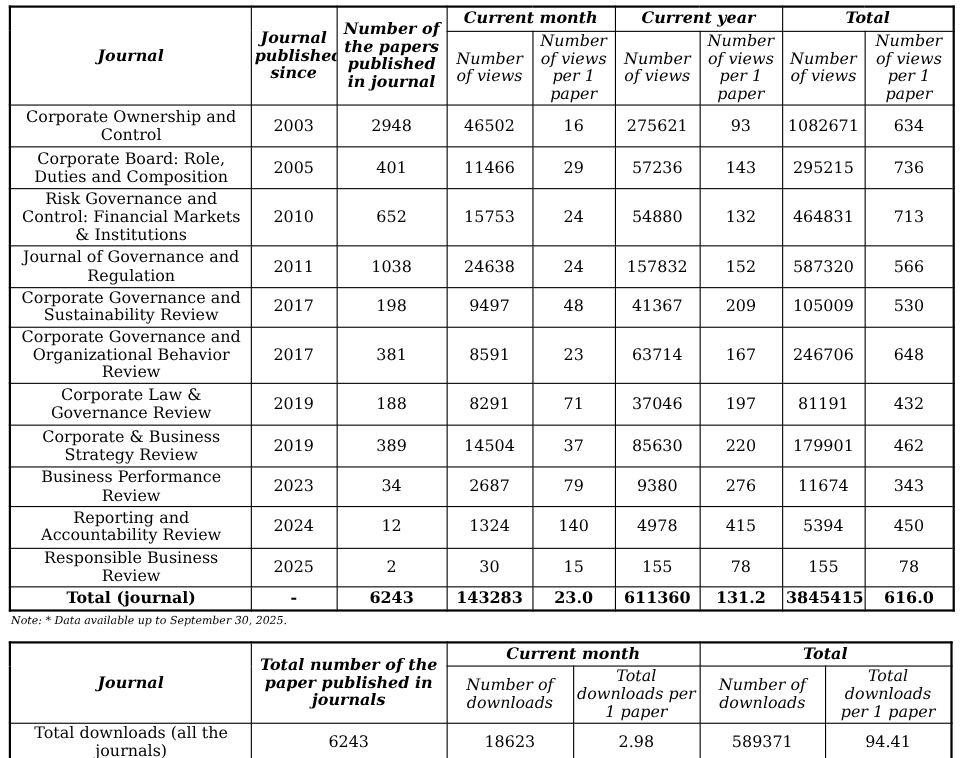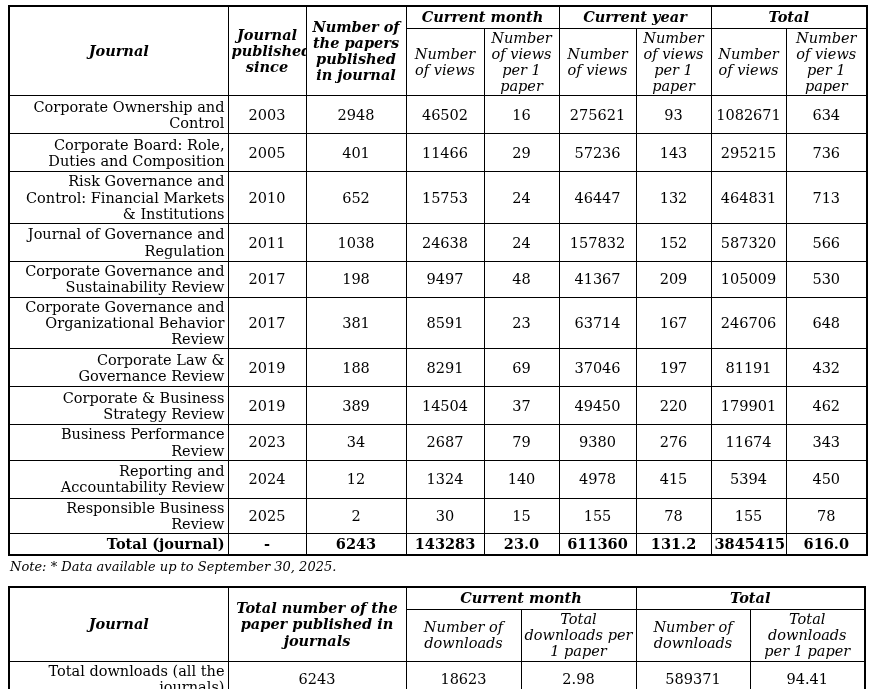--- a/index.html
+++ b/index.html
@@ -19,34 +19,34 @@
   th, td {
     border: 1px solid #000;
     padding: 1px 3px;
     font-size: 14.5px;
     line-height: 1.12;
     vertical-align: middle;
     overflow: hidden;
   }
   th { font-weight: bold; font-style: italic; text-align: center; }
   th.sub { font-weight: normal; }
-  td.name { text-align: right; padding-left: 4px; }
+  td.name { text-align: center; padding-left: 4px; }
   td.num { text-align: center; }
   tr.total-row td { font-weight: bold; }
   tr.hdr1 { height: 22px; }
   tr.hdr2 { height: 66px; }
   tr.h38 { height: 38px; }
   tr.h32 { height: 31px; }
   tr.h46 { height: 45px; }
   tr.h22 { height: 21px; }
   tr.hdr2b { height: 45px; margin-top: 19px; }
   tr.h30 { height: 30px; }
   .note {
     font-style: italic;
-    font-size: 13px;
+    font-size: 10px;
     margin: 3px 0 0 2px;
     line-height: 1.2;
   }
   .note-gap { margin-bottom: 0; }
 </style>
 </head>
 <body>
 
 <div class="page">
 
@@ -102,21 +102,21 @@
         <td class="num">143</td>
         <td class="num">295215</td>
         <td class="num">736</td>
       </tr>
       <tr class="h46">
         <td class="name">Risk Governance and Control: Financial Markets &amp; Institutions</td>
         <td class="num">2010</td>
         <td class="num">652</td>
         <td class="num">15753</td>
         <td class="num">24</td>
-        <td class="num">46447</td>
+        <td class="num">54880</td>
         <td class="num">132</td>
         <td class="num">464831</td>
         <td class="num">713</td>
       </tr>
       <tr class="h38">
         <td class="name">Journal of Governance and Regulation</td>
         <td class="num">2011</td>
         <td class="num">1038</td>
         <td class="num">24638</td>
         <td class="num">24</td>
@@ -145,33 +145,33 @@
         <td class="num">63714</td>
         <td class="num">167</td>
         <td class="num">246706</td>
         <td class="num">648</td>
       </tr>
       <tr class="h38">
         <td class="name">Corporate Law &amp; Governance Review</td>
         <td class="num">2019</td>
         <td class="num">188</td>
         <td class="num">8291</td>
-        <td class="num">69</td>
+        <td class="num">71</td>
         <td class="num">37046</td>
         <td class="num">197</td>
         <td class="num">81191</td>
         <td class="num">432</td>
       </tr>
       <tr class="h38">
         <td class="name">Corporate &amp; Business Strategy Review</td>
         <td class="num">2019</td>
         <td class="num">389</td>
         <td class="num">14504</td>
         <td class="num">37</td>
-        <td class="num">49450</td>
+        <td class="num">85630</td>
         <td class="num">220</td>
         <td class="num">179901</td>
         <td class="num">462</td>
       </tr>
       <tr class="h32">
         <td class="name">Business Performance Review</td>
         <td class="num">2023</td>
         <td class="num">34</td>
         <td class="num">2687</td>
         <td class="num">79</td>

